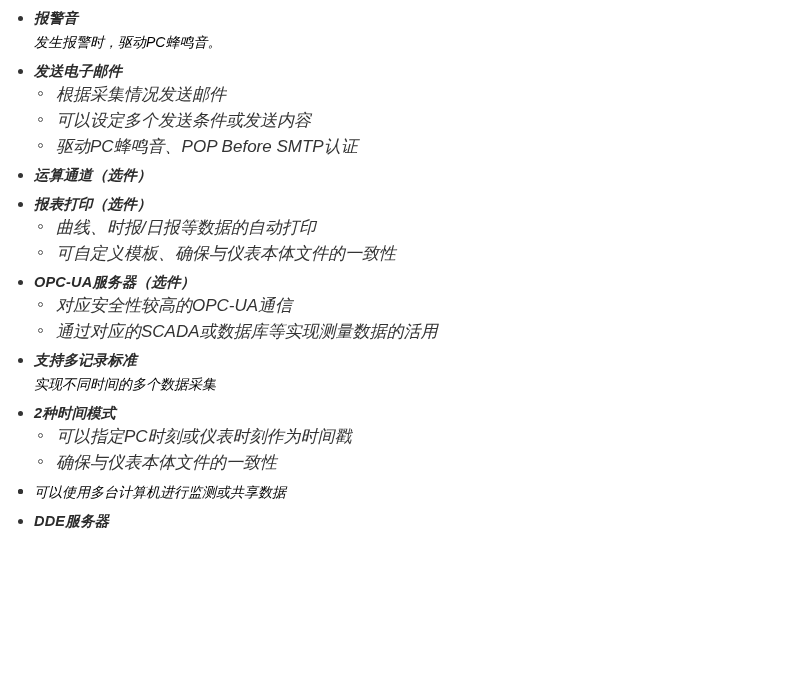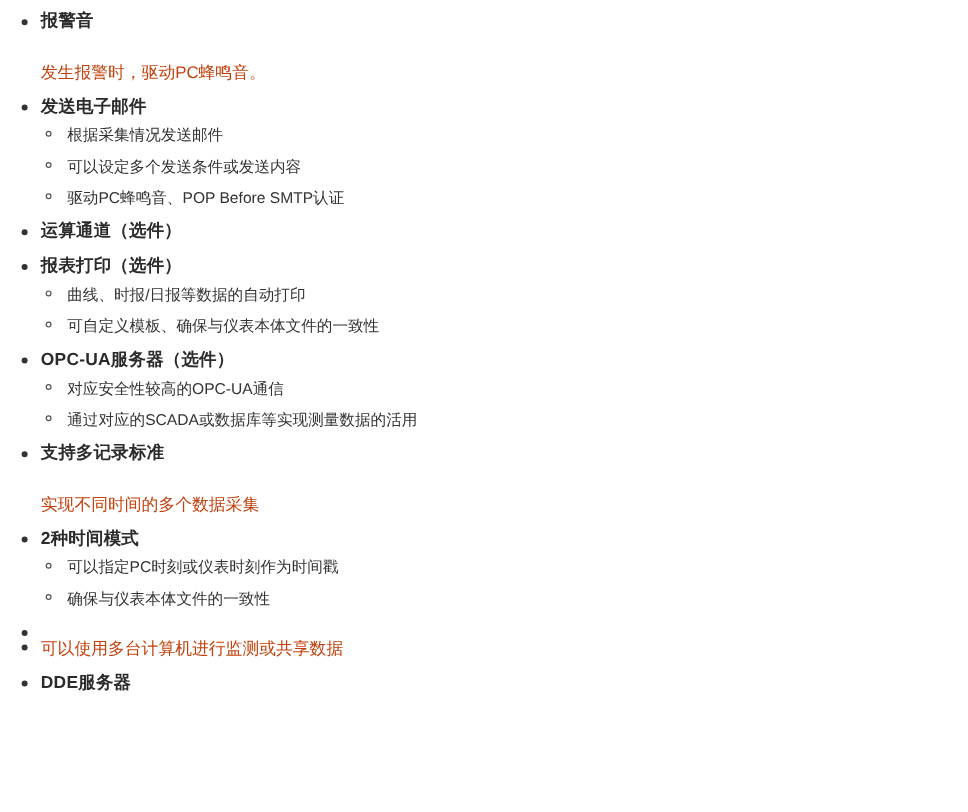--- a/index.html
+++ b/index.html
@@ -20,20 +20,21 @@
   }
   ul.level1 {
     list-style: none;
     margin: 0;
     padding: 0;
   }
   ul.level1 > li {
     position: relative;
     padding-left: 34px;
     margin: 0 0 8px 0;
+    font-style: italic;
   }
   ul.level1 > li::before {
     content: "";
     position: absolute;
     left: 18px;
     top: 8px;
     width: 5px;
     height: 5px;
     background: #333333;
     border-radius: 50%;
@@ -41,33 +42,33 @@
   .item-title {
     font-weight: bold;
     font-size: 14.5px;
     line-height: 21px;
     color: #2b2b2b;
     letter-spacing: 0.2px;
   }
   .item-desc {
     font-size: 14px;
     line-height: 22px;
-    color: #c2410c;
-    margin-top: 20px;
+    color: #000000;
+    margin-top: 2px;
     padding-left: 0px;
   }
   ul.level2 {
     list-style: none;
     margin: 2px 0 0 0;
     padding: 0;
   }
   ul.level2 > li {
     position: relative;
     padding-left: 22px;
-    font-size: 13px;
+    font-size: 17px;
     line-height: 21px;
     color: #333333;
     margin-bottom: 5px;
   }
   ul.level2 > li::before {
     content: "";
     position: absolute;
     left: 4px;
     top: 7px;
     width: 5px;

